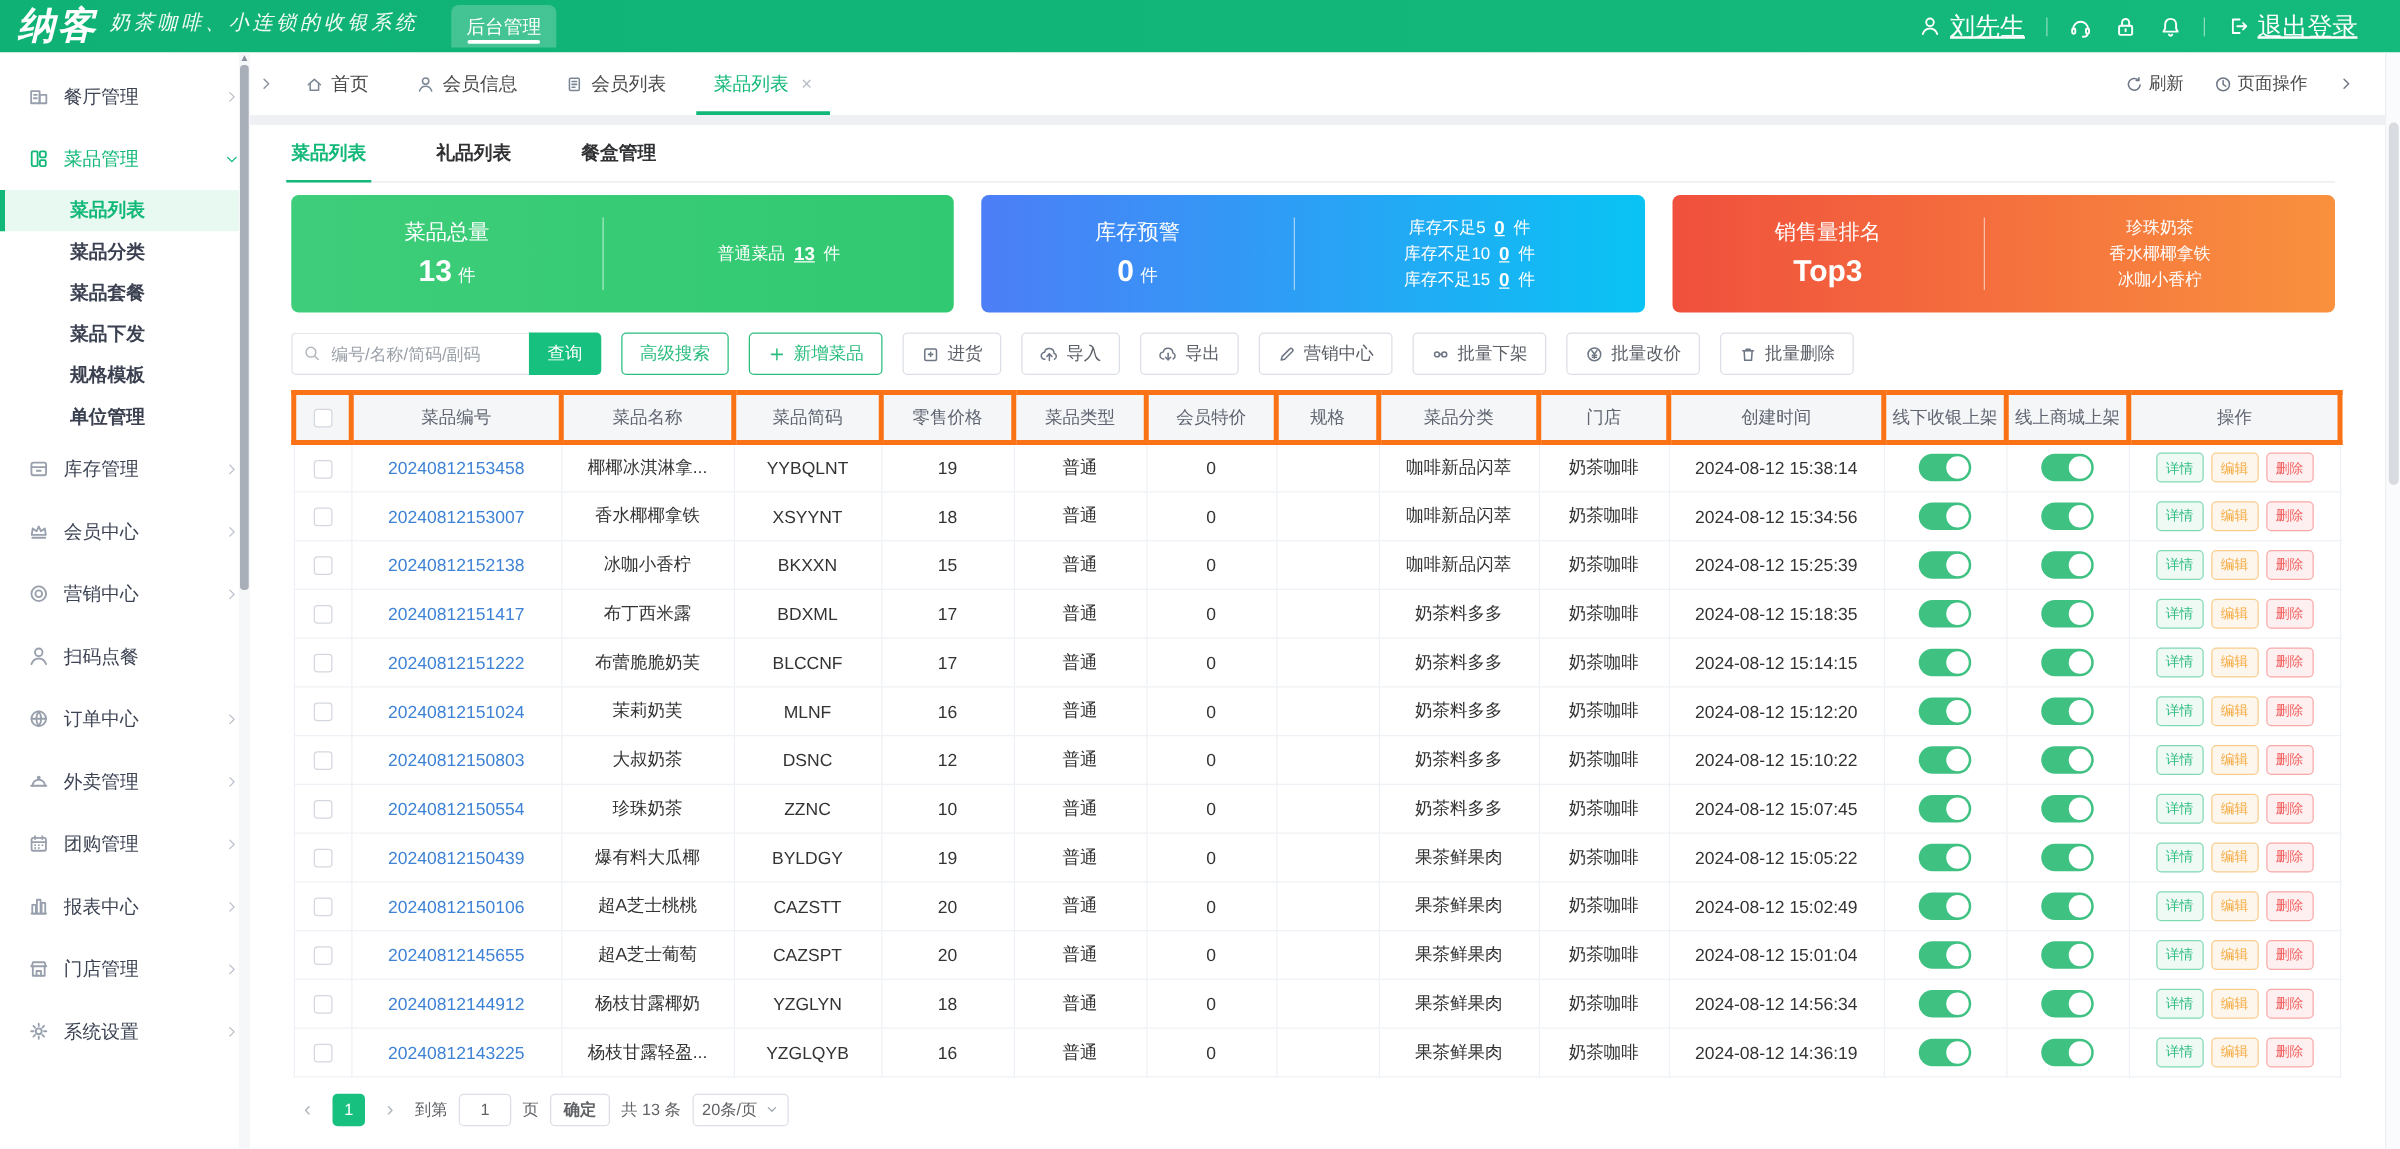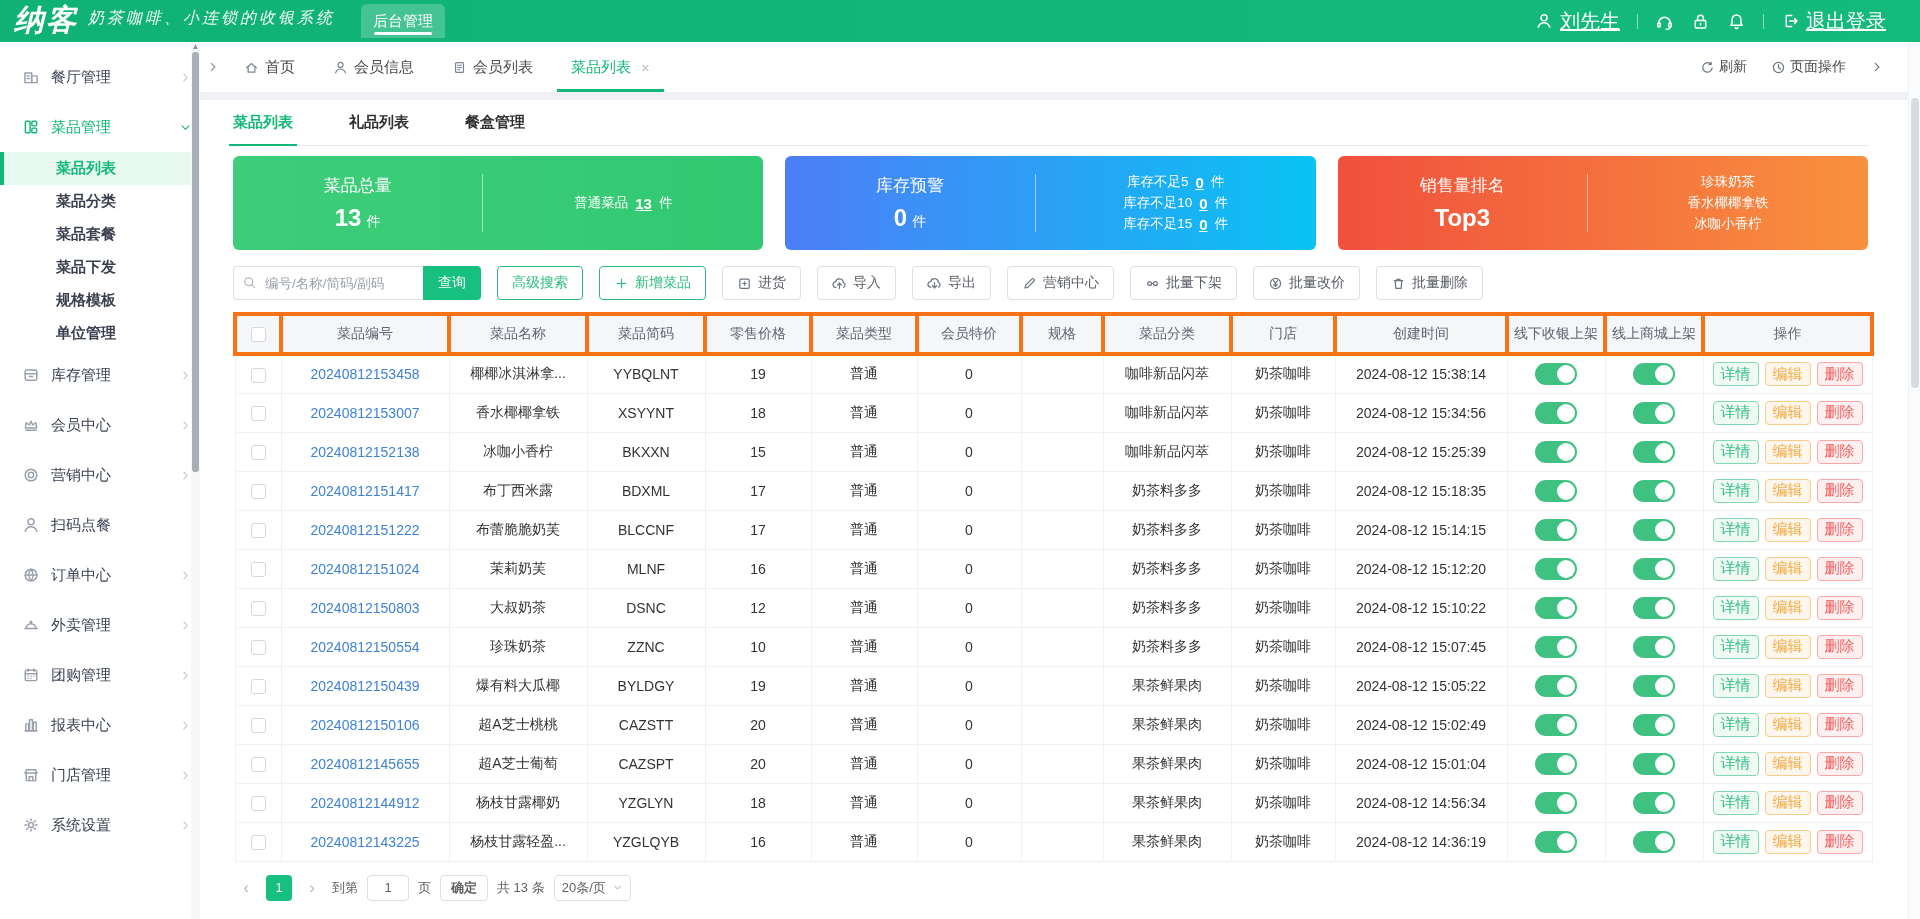--- a/index.html
+++ b/index.html
@@ -82,21 +82,21 @@
   .btn.green .bico { color:#2bbd7e; }
 
   
   .tbl { width:100%; margin-top:12px; border-collapse:collapse; table-layout:fixed; }
   .tbl th { background:#f5f6f8; height:40px; font-size:14px; font-weight:400; color:#5f6470; border:4px solid #f97316; }
   .tbl td { height:39px; text-align:center; font-size:14px; color:#333; border:1px solid #eef1f5; background:#fff; overflow:hidden; white-space:nowrap; text-overflow:ellipsis; }
   .cbx { width:15px; height:15px; appearance:none; -webkit-appearance:none; border:1px solid #d4d7de; border-radius:3px; background:#fff; cursor:pointer; vertical-align:middle; }
   .id-link { color:#3e82d6; cursor:pointer; text-decoration:none; }
   .switch { width:42px; height:22px; border-radius:11px; background:#3fc181; position:relative; display:inline-block; cursor:pointer; vertical-align:middle; }
   .switch::after { content:""; position:absolute; top:2px; right:2px; width:18px; height:18px; border-radius:50%; background:#fff; }
-  .act-btn { height:24px; padding:0 7px; font-size:15px; border-radius:4px; border:1px solid; margin:0 3px; cursor:pointer; }
+  .act-btn { height:24px; padding:0 7px; font-size:11px; border-radius:4px; border:1px solid; margin:0 3px; cursor:pointer; }
   .act-det { color:#2fbd80; border-color:#7fd9b3; background:#f0faf5; }
   .act-edit { color:#f5a93f; border-color:#f8cd8c; background:#fdf6ec; }
   .act-del { color:#f45c5c; border-color:#f9a8a8; background:#fef0f0; }
 
   
   .pagination { display:flex; align-items:center; gap:9px; padding:13px 0 0 2px; font-size:13px; color:#606266; }
   .pg-arrow { color:#b4b9c0; font-size:17px; width:22px; text-align:center; cursor:pointer; }
   .pg-num { min-width:26px; height:26px; background:#17c07f; color:#fff; border-radius:4px; display:flex; align-items:center; justify-content:center; font-size:13px; cursor:pointer; }
   .pg-input { width:42px; height:26px; border:1px solid #dcdfe6; border-radius:4px; text-align:center; font-size:13px; color:#606266; outline:none; }
   .pg-btn { height:26px; padding:0 10px; border:1px solid #dcdfe6; border-radius:4px; background:#fff; font-size:13px; color:#606266; font-weight:700; cursor:pointer; }

